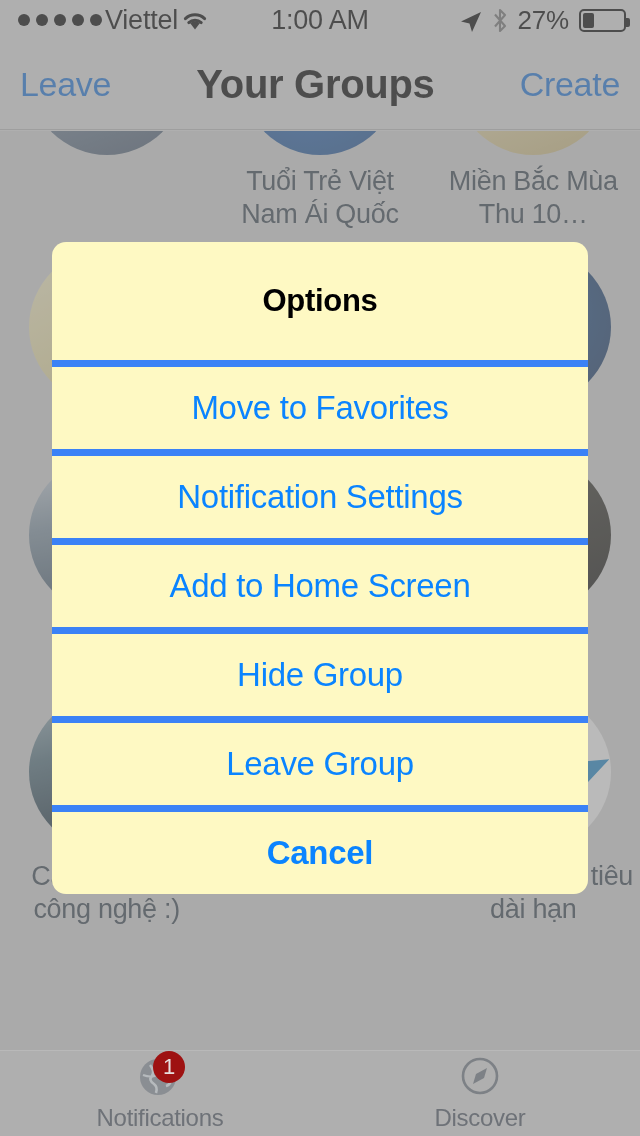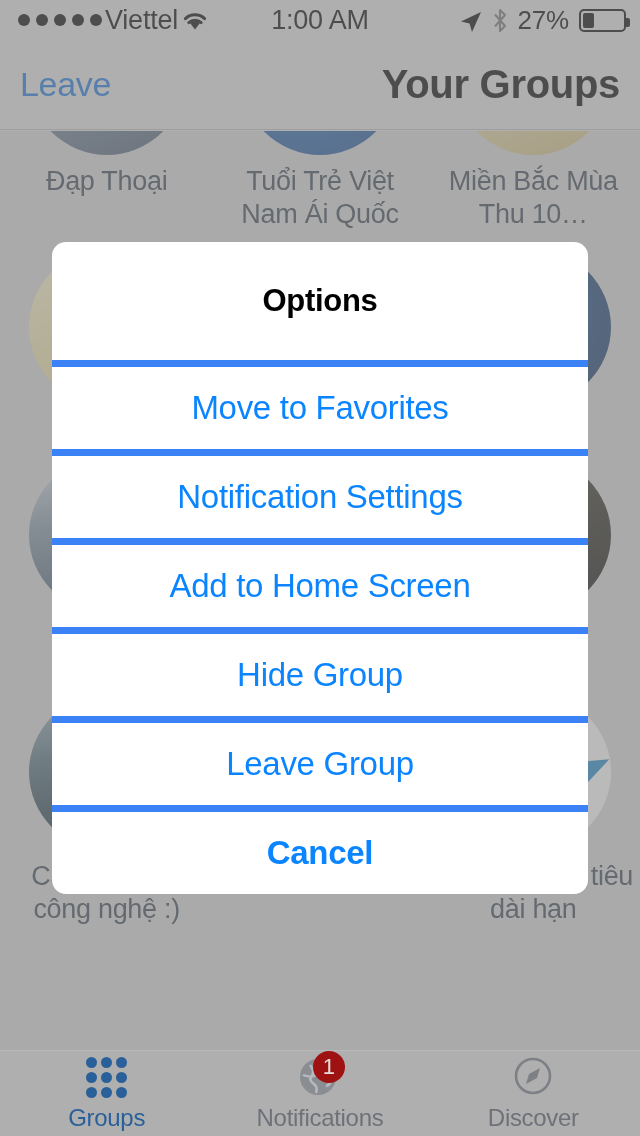--- a/index.html
+++ b/index.html
@@ -104,21 +104,21 @@
 
   
   #dim {
     position:absolute; inset:0; background:rgba(140,140,140,0.55);
     z-index:10;
   }
 
   
   #options-dialog {
     position:absolute; left:52px; top:242px; width:536px;
-    background:#ffffff; border-radius:14px; overflow:hidden; z-index:20;
+    background:#fef9c3; border-radius:14px; overflow:hidden; z-index:20;
   }
   .sheet-title {
     height:118px; display:flex; align-items:center; justify-content:center;
     font-size:31px; font-weight:bold; color:#000; letter-spacing:-0.3px;
   }
   .sheet-row {
     height:89px; display:flex; align-items:center; justify-content:center;
     border-top:7px solid #3b82f6;
     font-size:33px; color:#0a84ff; letter-spacing:-0.3px;
   }
@@ -153,21 +153,20 @@
 </head>
 <body>
 
 <div id="screen">
 
   <div id="groups-scroll">
 
     <div class="grid-row" style="margin-top:-132px;">
       <div class="group-cell">
         <div class="avatar av-tshirt"></div>
-        <div class="group-label">Đạp Thoại</div>
       </div>
       <div class="group-cell">
         <div class="avatar av-blue1"></div>
         <div class="group-label">Tuổi Trẻ Việt Nam Ái Quốc</div>
       </div>
       <div class="group-cell">
         <div class="avatar av-tan"></div>
         <div class="group-label">Miền Bắc Mùa Thu 10…</div>
       </div>
     </div>
@@ -273,52 +272,37 @@
       <span class="batt-pct">27%</span>
       <span class="batt">
           <i id="batt-fill" style="width: 10.53px;"></i>
         </span>
     </div>
   </div>
 
   <div id="nav-bar">
     <div class="nav-btn">Leave</div>
     <div class="nav-title">Your Groups</div>
+    <div class="nav-btn">Create</div>
   </div>
 
   <div id="dim"></div>
 
   <div id="options-dialog">
     <div class="sheet-title">Options</div>
     <div class="sheet-row">Move to Favorites</div>
     <div class="sheet-row">Notification Settings</div>
     <div class="sheet-row">Add to Home Screen</div>
     <div class="sheet-row">Hide Group</div>
     <div class="sheet-row">Leave Group</div>
     <div class="sheet-row bold">Cancel</div>
   </div>
 
   <div id="tab-bar">
 
-    <div class="tab active">
-      <div class="tab-icon">
-        <div class="dot-grid" style="margin:2px auto 0;">
-          <i></i>
-            <i></i>
-            <i></i>
-            <i></i>
-            <i></i>
-            <i></i>
-            <i></i>
-            <i></i>
-            <i></i>
-        </div>
-      </div>
-      <div class="tab-label">Groups</div>
-    </div>
 
     <div class="tab">
       <div class="tab-icon">
         <svg width="46" height="44" viewBox="0 0 46 44">
           <circle cx="21" cy="22" r="18" fill="#8a8e93"></circle>
           <path d="M13 10 q5 6 2 11 q-4 4 2 8 q4 3 2 9" stroke="#b6babd" stroke-width="2.6" fill="none"></path>
           <path d="M30 8 q-4 5 1 8 q6 2 4 8 q-2 6 -6 7" stroke="#b6babd" stroke-width="2.6" fill="none"></path>
           <path d="M6 20 q8 3 14 0" stroke="#b6babd" stroke-width="2.2" fill="none"></path>
         </svg>
         <div class="badge">1</div>

